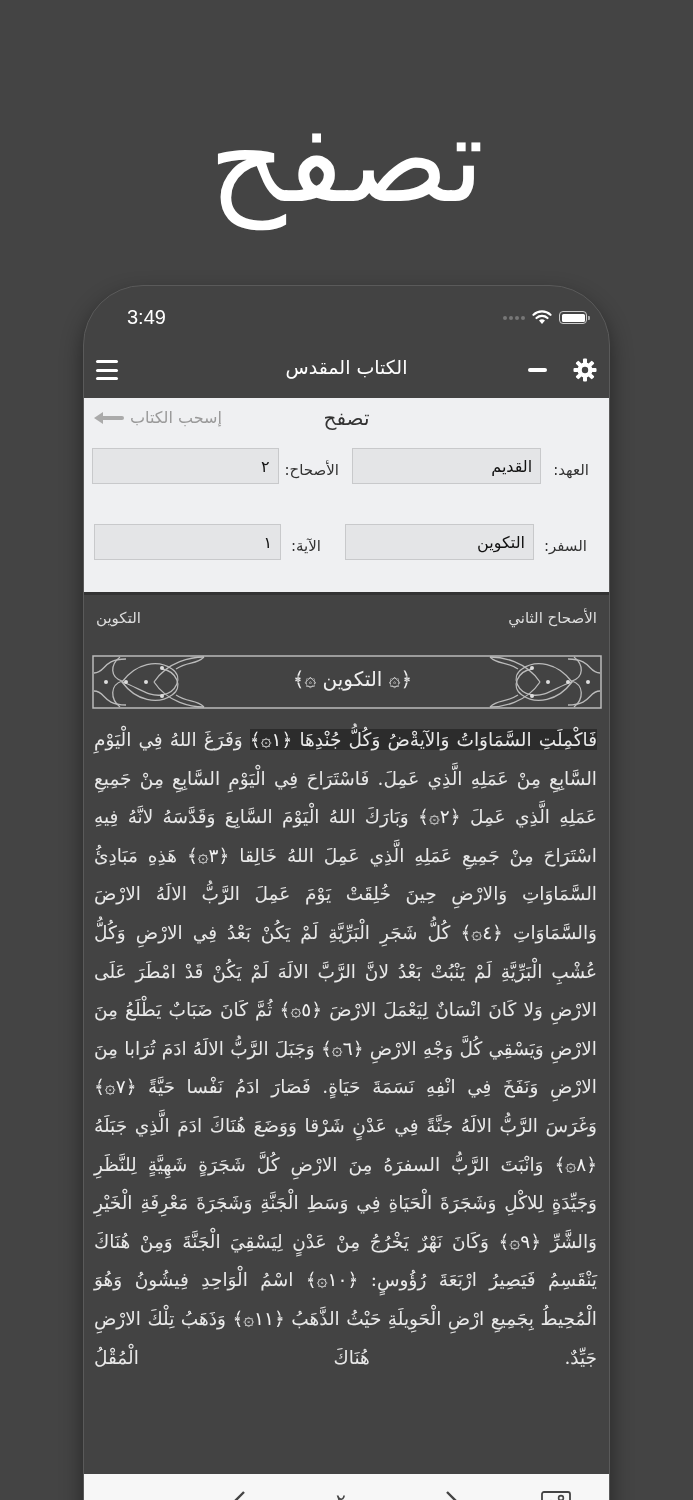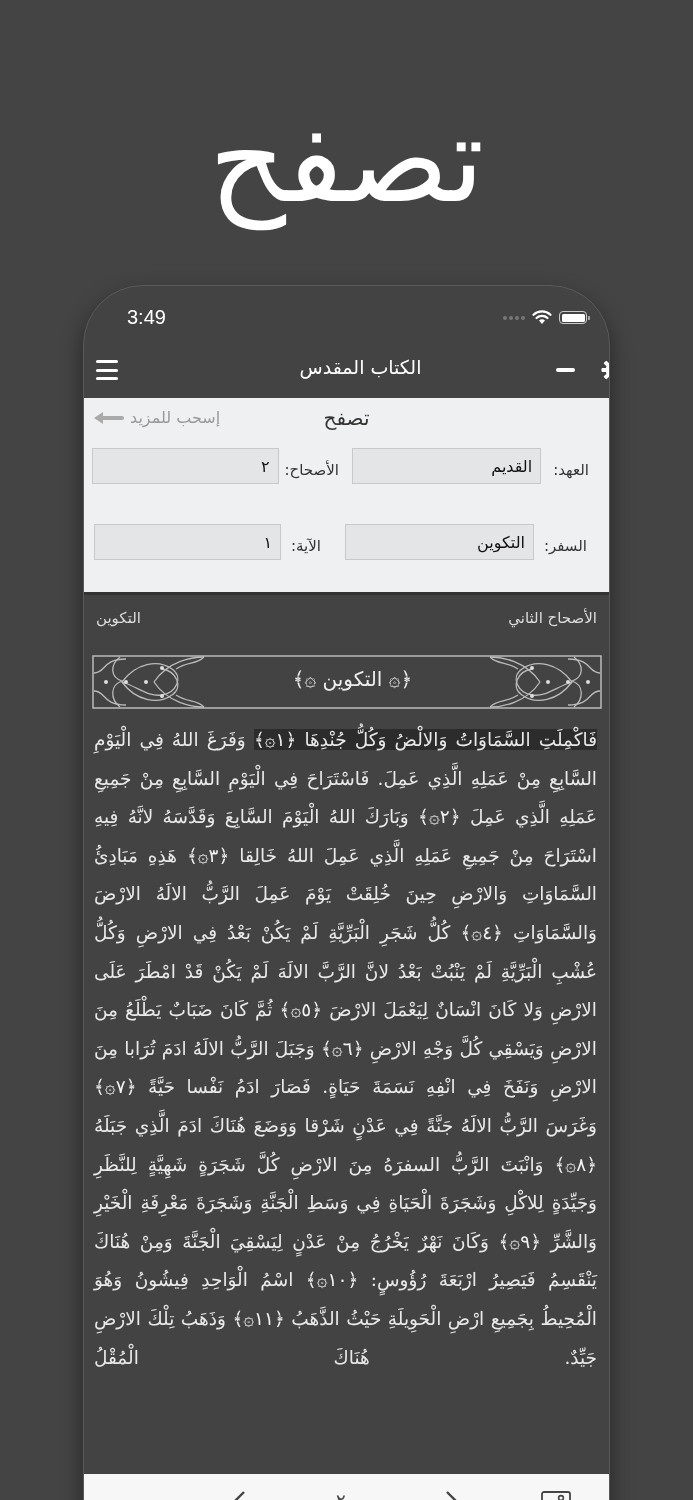--- a/index.html
+++ b/index.html
@@ -20,21 +20,21 @@
   }
   .status-bar { position:absolute; left:0; top:0; width:100%; height:60px; }
   .status-time { position:absolute; left:43px; top:20px; color:#fff; font-size:20px; font-family:"Liberation Sans", sans-serif; }
   .status-right { position:absolute; right:22px; top:24px; display:flex; align-items:center; gap:7px; }
   .signal-dots { display:flex; gap:2px; }
   .signal-dots span { width:4px; height:4px; border-radius:50%; background:#777; display:block; }
   .battery { width:28px; height:13px; border:1.5px solid #ccc; border-radius:4px; position:relative; box-sizing:border-box; padding:1.5px; }
   .battery .fill { width:100%; height:100%; background:#fff; border-radius:1.5px; }
   .battery::after { content:""; position:absolute; right:-4px; top:3.5px; width:2px; height:4px; background:#aaa; border-radius:0 1px 1px 0; }
 
-  .nav-bar { position:absolute; left:0; top:60px; width:100%; height:52px;padding-left:28px; }
+  .nav-bar { position:absolute; left:0; top:60px; width:100%; height:52px; }
   .nav-menu { position:absolute; left:12px; top:14px; width:22px; height:20px; display:flex; flex-direction:column; justify-content:space-between; }
   .nav-menu span { display:block; height:3px; background:#fff; border-radius:2px; }
   .nav-title { position:absolute; left:0; right:0; top:10px; text-align:center; color:#fff; font-size:19px; direction:rtl; }
   .nav-minus { position:absolute; right:62px; top:22px; width:19px; height:4px; background:#fff; border-radius:2px; }
   .nav-gear { position:absolute; right:12px; top:12px; width:24px; height:24px; }
 
   .browse-panel { position:absolute; left:0; top:112px; width:100%; height:194px; background:#eff0f2; direction:rtl; }
   .browse-title { position:absolute; left:0; right:0; top:8px; text-align:center; font-size:20px; color:#333; }
   .swipe-hint { position:absolute; left:10px; top:10px; color:#999; font-size:16px; display:flex; align-items:center; gap:6px; direction:ltr; }
   .swipe-arrow { width:30px; height:12px; position:relative; }
@@ -111,21 +111,21 @@
         <rect x="18.5" y="10" width="5" height="4" rx="1" transform="rotate(45 12 12)"></rect>
       </g>
       <circle cx="12" cy="12" r="3.2" fill="#434343"></circle>
     </svg>
   </div>
 
   <div class="browse-panel">
     <div class="browse-title">تصفح</div>
     <div class="swipe-hint">
       <span class="swipe-arrow"></span>
-      <span>إسحب للمزيد</span>
+      <span>إسحب الكتاب</span>
     </div>
 
     <div class="field-row" style="right:20px; top:50px;">
       <span class="field-label">العهد:</span>
       <div class="field-input" style="width:189px; margin-right:12px;">
         <span>القديم</span>
       </div>
     </div>
     <div class="field-row" style="right:270px; top:50px;">
       <span class="field-label">الأصحاح:</span>
@@ -188,21 +188,21 @@
           </g>
       </g>
     </svg>
     <div class="ornament-title">
       <span>﴿۞</span>
       <span>التكوين</span>
       <span>۞﴾</span>
     </div>
 
     <div class="verses">
-      <span class="verse-hl"><span>فَاكْمِلَتِ السَّمَاوَاتُ وَالالْضُ وَكُلُّ جُنْدِهَا</span> <span class="vnum">﴿<span>١</span>۞﴾</span></span>
+      <span class="verse-hl"><span>فَاكْمِلَتِ السَّمَاوَاتُ وَالآيةْضُ وَكُلُّ جُنْدِهَا</span> <span class="vnum">﴿<span>١</span>۞﴾</span></span>
       <span><span>وَفَرَغَ اللهُ فِي الْيَوْمِ السَّابِعِ مِنْ عَمَلِهِ الَّذِي عَمِلَ. فَاسْتَرَاحَ فِي الْيَوْمِ السَّابِعِ مِنْ جَمِيعِ عَمَلِهِ الَّذِي عَمِلَ</span> <span class="vnum">﴿<span>٢</span>۞﴾</span></span>
       <span><span>وَبَارَكَ اللهُ الْيَوْمَ السَّابِعَ وَقَدَّسَهُ لانَّهُ فِيهِ اسْتَرَاحَ مِنْ جَمِيعِ عَمَلِهِ الَّذِي عَمِلَ اللهُ خَالِقا</span> <span class="vnum">﴿<span>٣</span>۞﴾</span></span>
       <span><span>هَذِهِ مَبَادِئُ السَّمَاوَاتِ وَالارْضِ حِينَ خُلِقَتْ يَوْمَ عَمِلَ الرَّبُّ الالَهُ الارْضَ وَالسَّمَاوَاتِ</span> <span class="vnum">﴿<span>٤</span>۞﴾</span></span>
       <span><span>كُلُّ شَجَرِ الْبَرِّيَّةِ لَمْ يَكُنْ بَعْدُ فِي الارْضِ وَكُلُّ عُشْبِ الْبَرِّيَّةِ لَمْ يَنْبُتْ بَعْدُ لانَّ الرَّبَّ الالَهَ لَمْ يَكُنْ قَدْ امْطَرَ عَلَى الارْضِ وَلا كَانَ انْسَانٌ لِيَعْمَلَ الارْضَ</span> <span class="vnum">﴿<span>٥</span>۞﴾</span></span>
       <span><span>ثُمَّ كَانَ ضَبَابٌ يَطْلَعُ مِنَ الارْضِ وَيَسْقِي كُلَّ وَجْهِ الارْضِ</span> <span class="vnum">﴿<span>٦</span>۞﴾</span></span>
       <span><span>وَجَبَلَ الرَّبُّ الالَهُ ادَمَ تُرَابا مِنَ الارْضِ وَنَفَخَ فِي انْفِهِ نَسَمَةَ حَيَاةٍ. فَصَارَ ادَمُ نَفْسا حَيَّةً</span> <span class="vnum">﴿<span>٧</span>۞﴾</span></span>
       <span><span>وَغَرَسَ الرَّبُّ الالَهُ جَنَّةً فِي عَدْنٍ شَرْقا وَوَضَعَ هُنَاكَ ادَمَ الَّذِي جَبَلَهُ</span> <span class="vnum">﴿<span>٨</span>۞﴾</span></span>
       <span><span>وَانْبَتَ الرَّبُّ السفرَهُ مِنَ الارْضِ كُلَّ شَجَرَةٍ شَهِيَّةٍ لِلنَّظَرِ وَجَيِّدَةٍ لِلاكْلِ وَشَجَرَةَ الْحَيَاةِ فِي وَسَطِ الْجَنَّةِ وَشَجَرَةَ مَعْرِفَةِ الْخَيْرِ وَالشَّرِّ</span> <span class="vnum">﴿<span>٩</span>۞﴾</span></span>
       <span><span>وَكَانَ نَهْرٌ يَخْرُجُ مِنْ عَدْنٍ لِيَسْقِيَ الْجَنَّةَ وَمِنْ هُنَاكَ يَنْقَسِمُ فَيَصِيرُ ارْبَعَةَ رُؤُوسٍ:</span> <span class="vnum">﴿<span>١٠</span>۞﴾</span></span>
       <span><span>اسْمُ الْوَاحِدِ فِيشُونُ وَهُوَ الْمُحِيطُ بِجَمِيعِ ارْضِ الْحَوِيلَةِ حَيْثُ الذَّهَبُ</span> <span class="vnum">﴿<span>١١</span>۞﴾</span></span>

